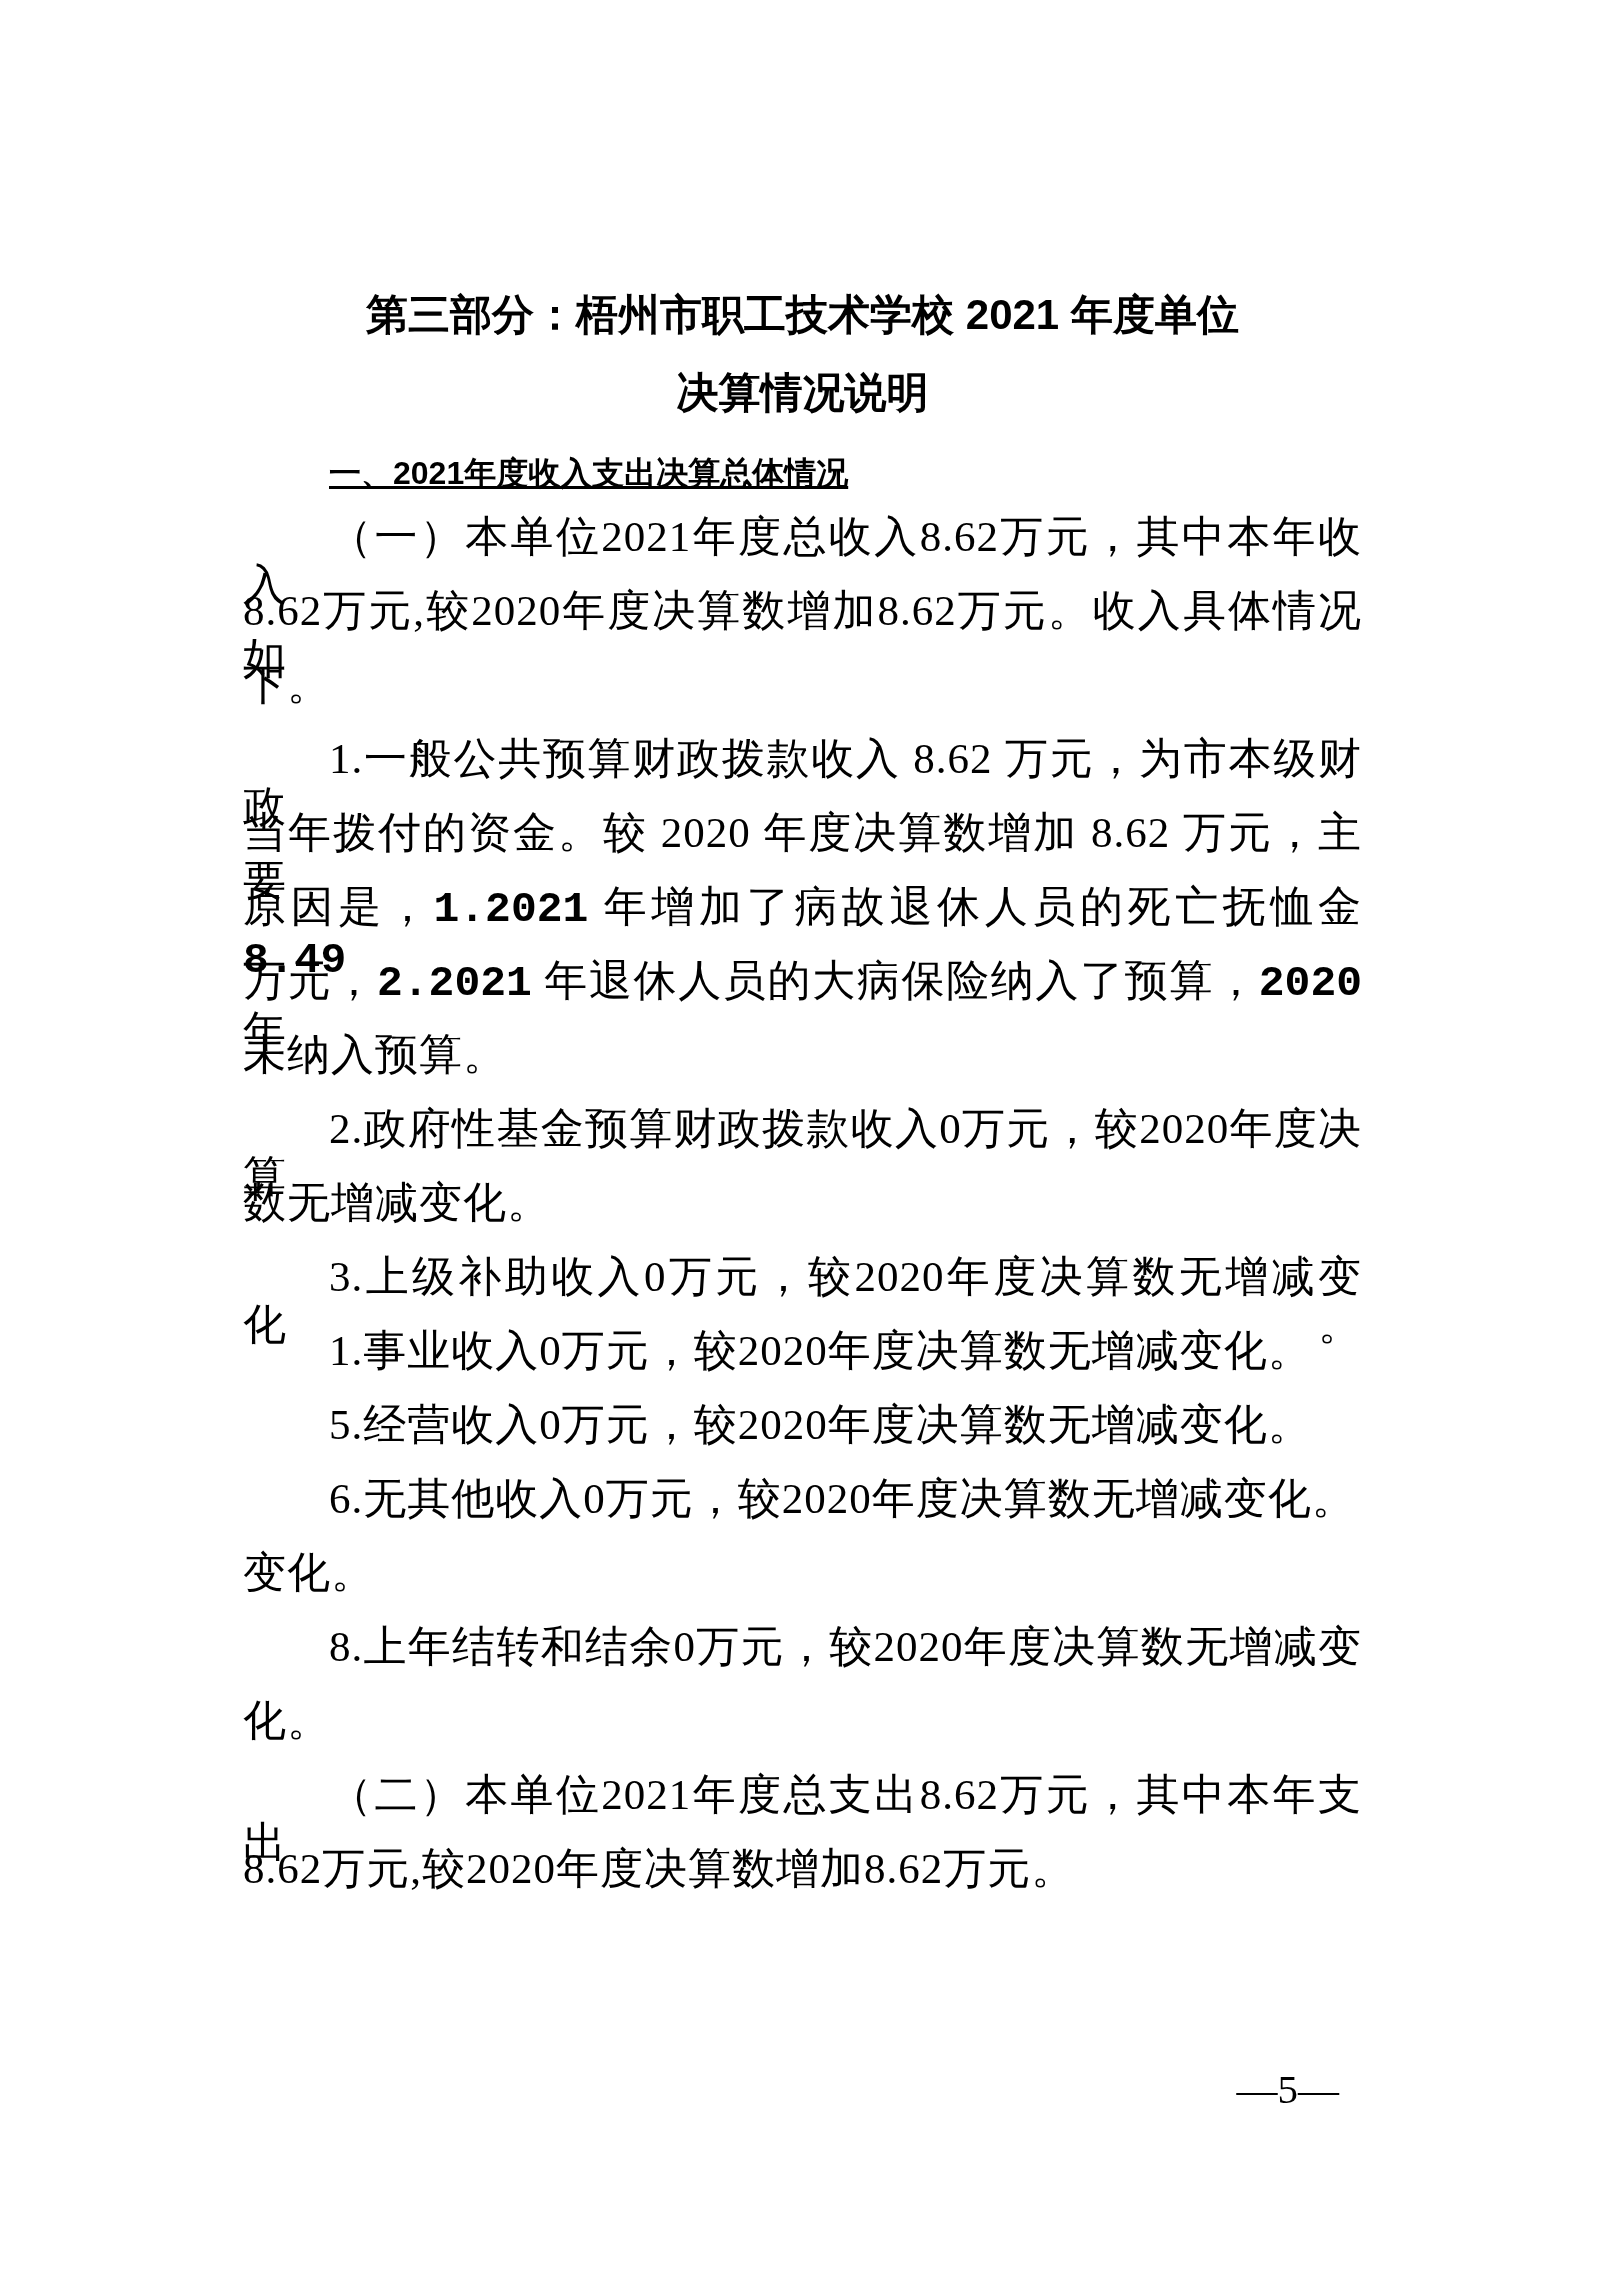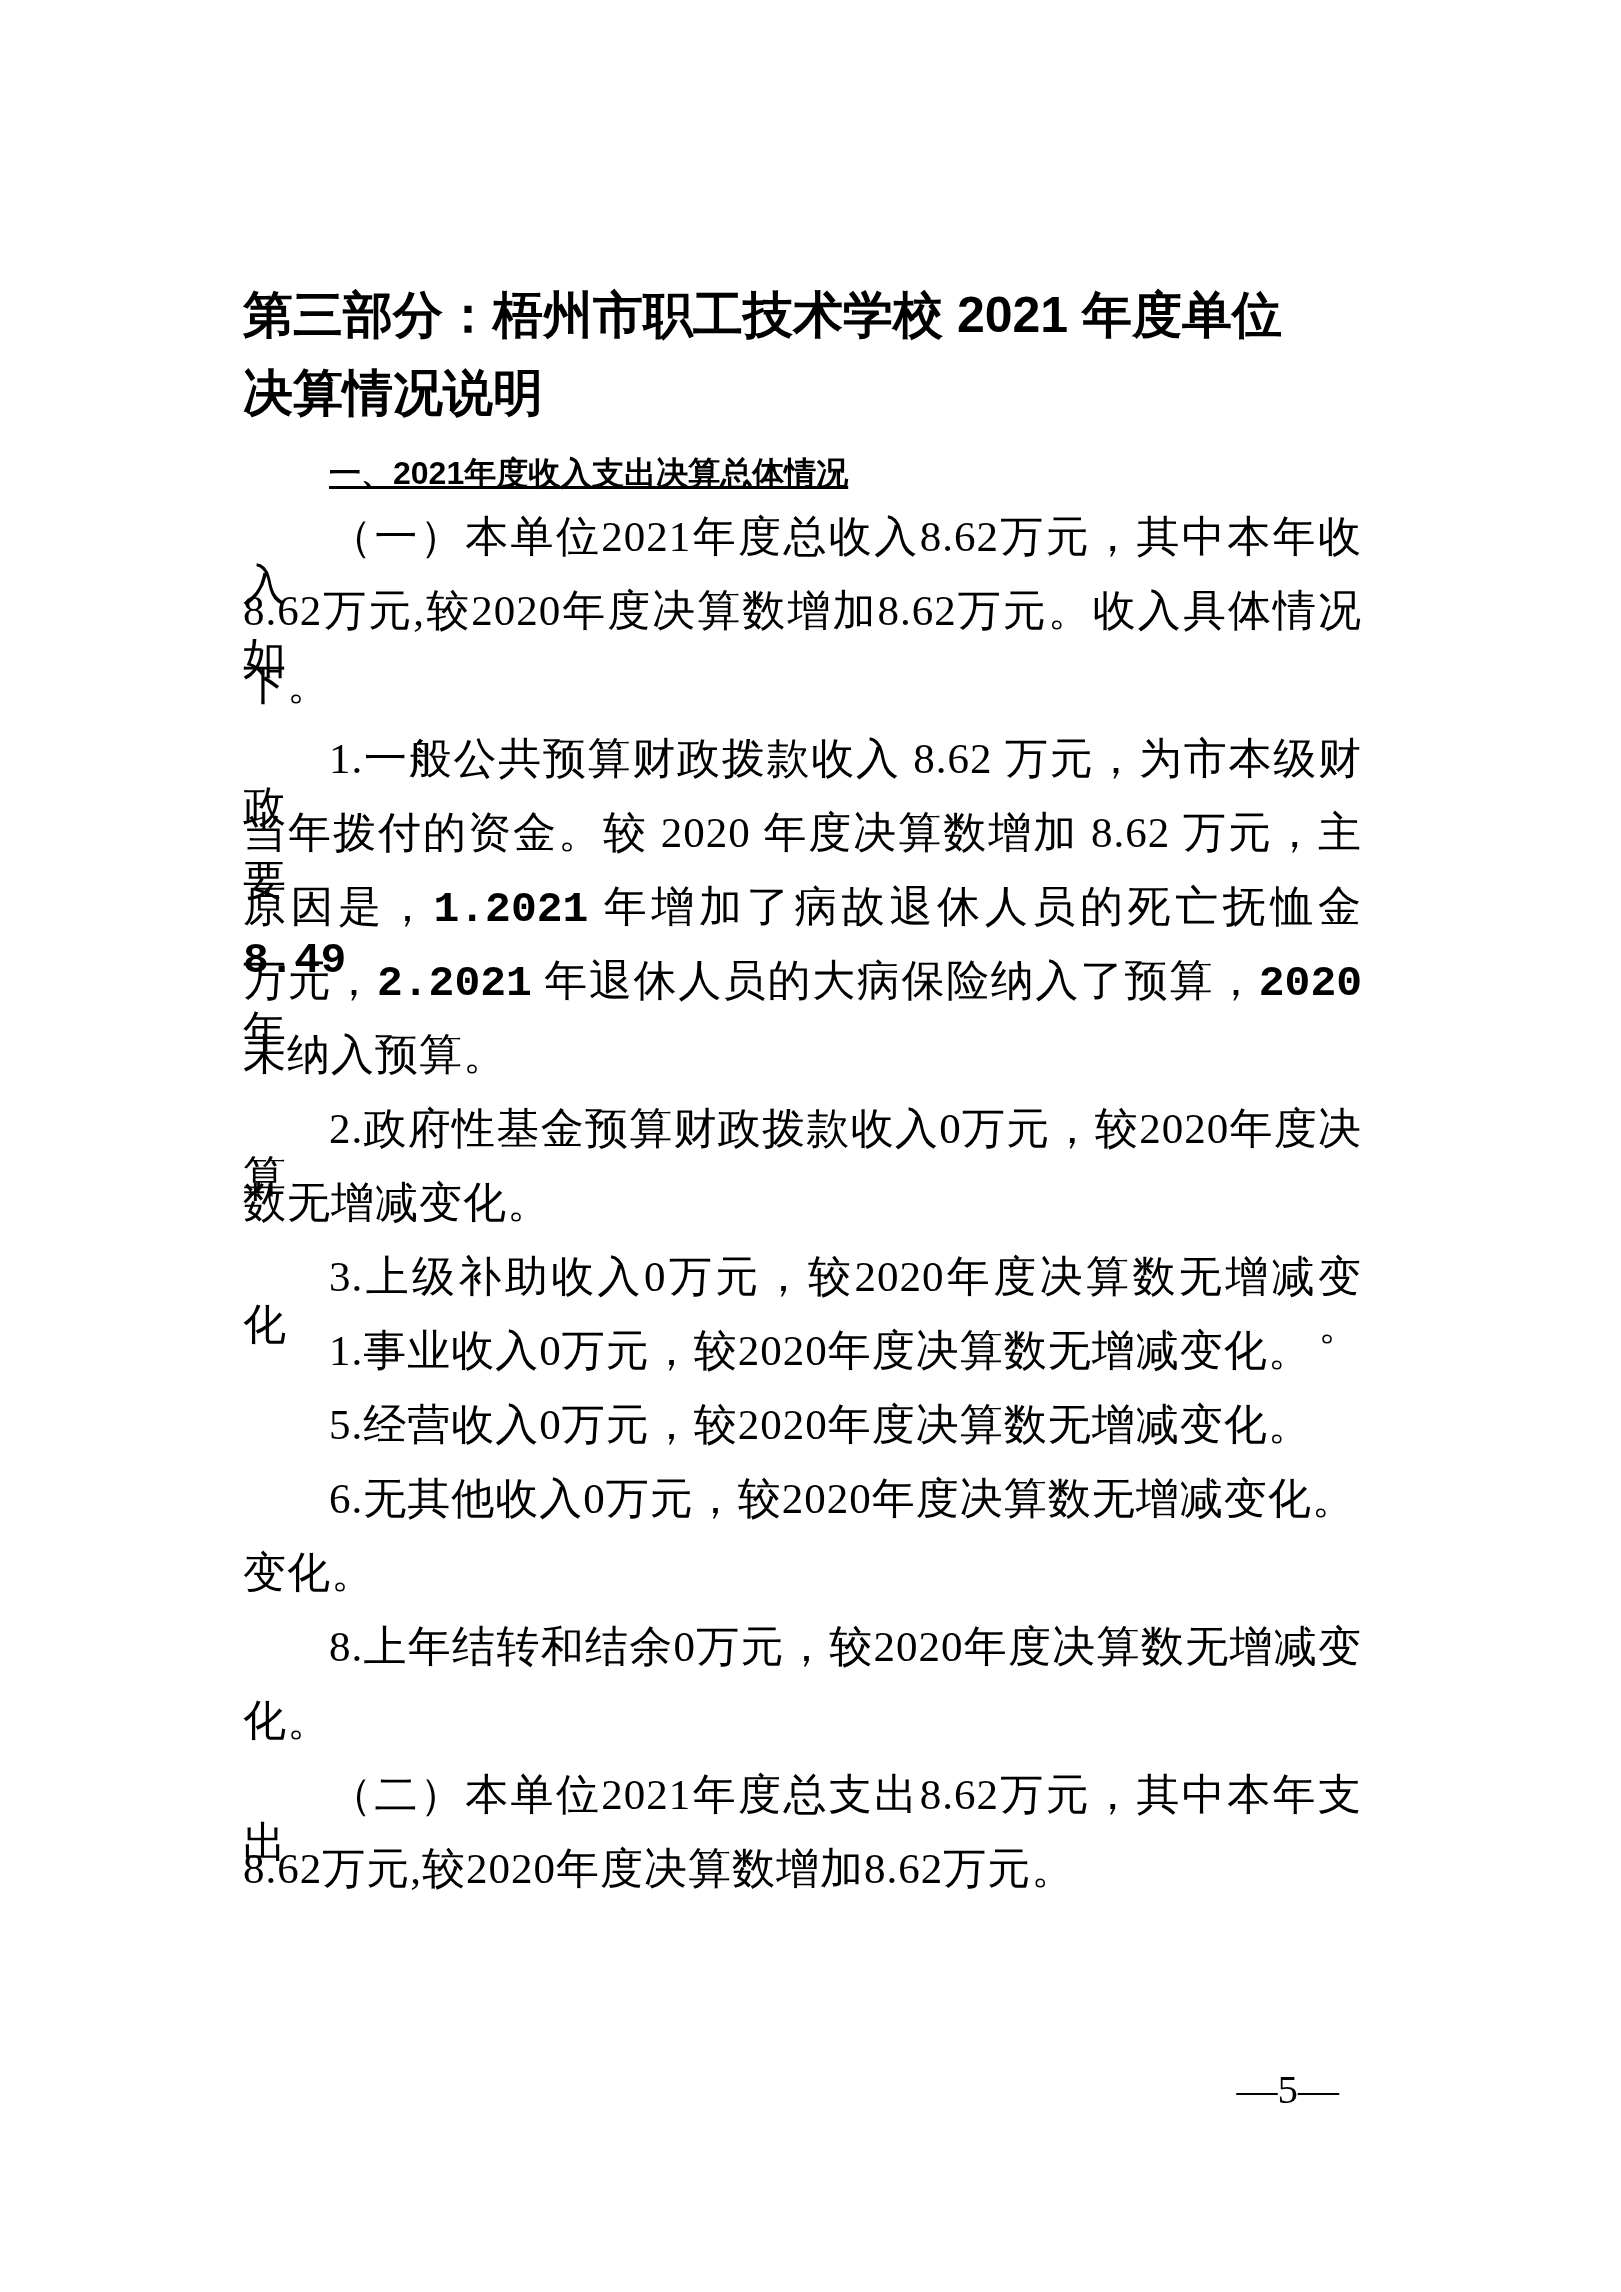--- a/index.html
+++ b/index.html
@@ -19,22 +19,23 @@
   .content {
     position: absolute;
     left: 243px;
     top: 277px;
     width: 1119px;
   }
   .title {
     margin: 0;
     height: 76px;
     line-height: 76px;
-    font-size: 50px;
+    font-size: 42px;
     font-weight: 700;
+    text-align: center;
     font-family: "Liberation Sans", "DejaVu Sans", sans-serif;
     white-space: nowrap;
   }
   .title2 {
     height: 80px;
     line-height: 80px;
   }
   .heading {
     margin: 0;
     height: 80px;

